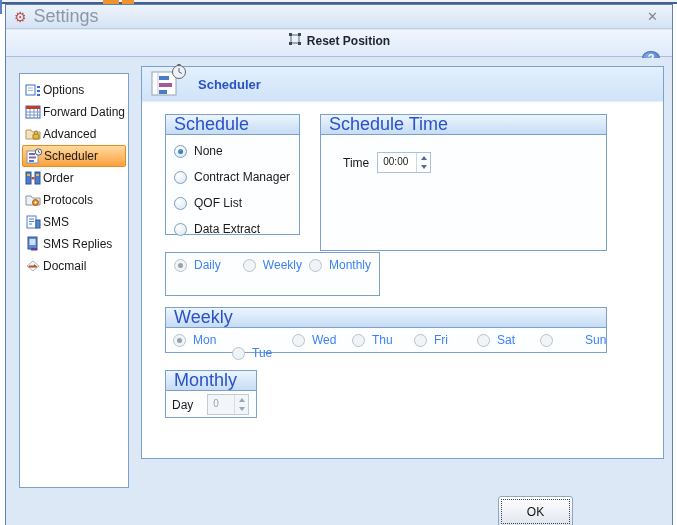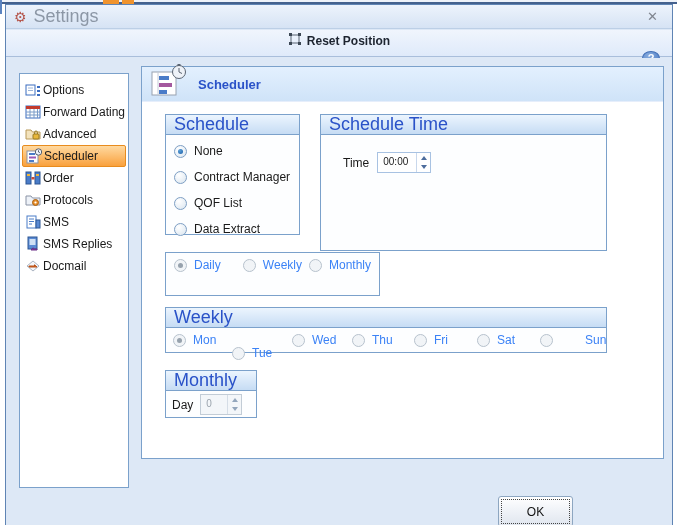--- a/index.html
+++ b/index.html
@@ -347,21 +347,21 @@
           </div>
           <div class="radio-row" style="position:absolute;left:374px;top:5px;gap:32px;">
             <span class="rb"></span>
             <span class="r-lbl">Sun</span>
           </div>
         </div>
       </div>
 
       <div class="group dis" style="left:23px;top:303px;width:92px;height:48px;">
         <div class="group-h">Monthly</div>
-        <div style="padding:3px 6px;display:flex;align-items:center;gap:7px;">
+        <div style="padding:3px 6px;display:flex;align-items:center;gap:14px;">
           <span>Day</span>
           <span class="spin dis2">
             <span class="val">0</span>
             <span class="btns">
               <div>
                   <span class="tri-up"></span>
                 </div>
               <div>
                   <span class="tri-dn"></span>
                 </div>

